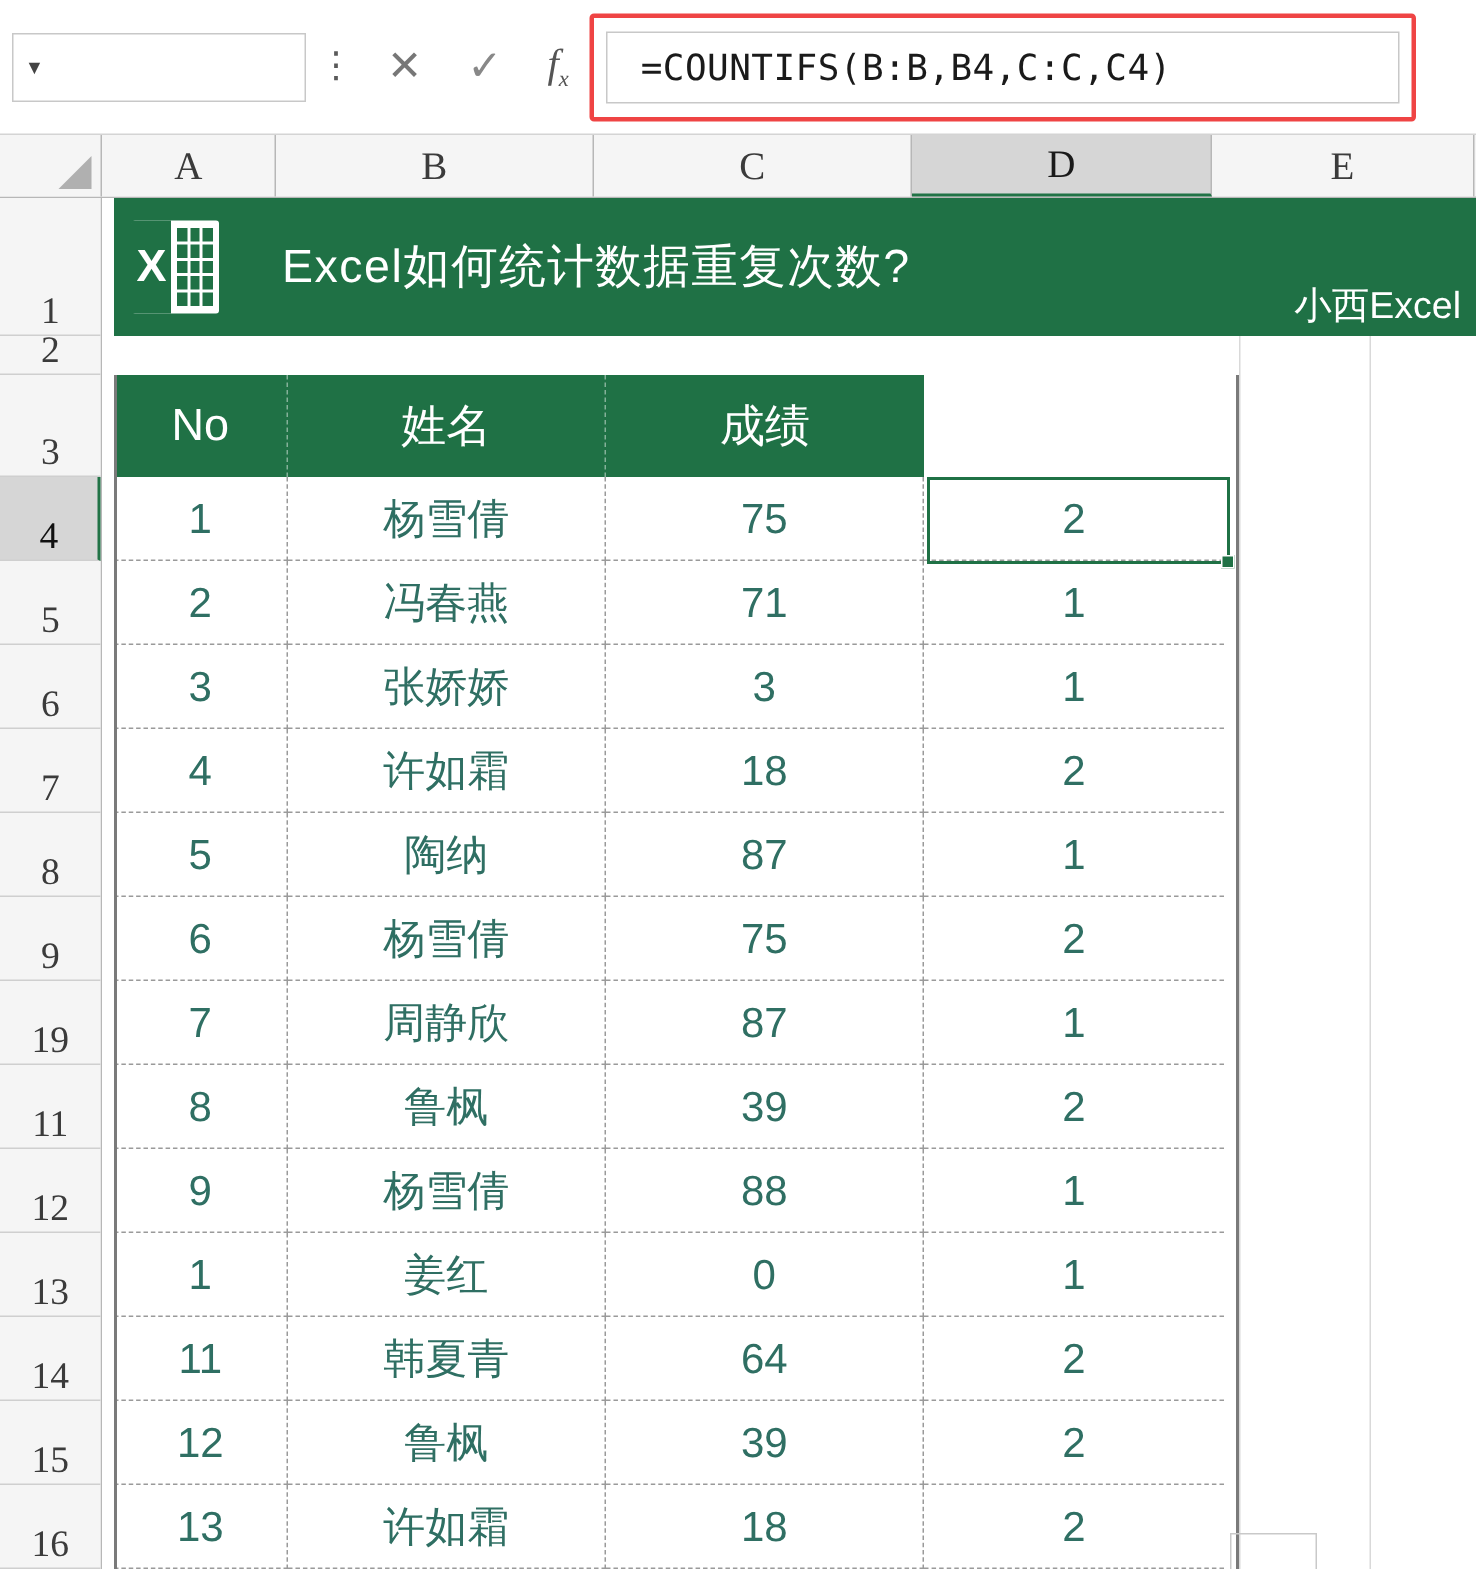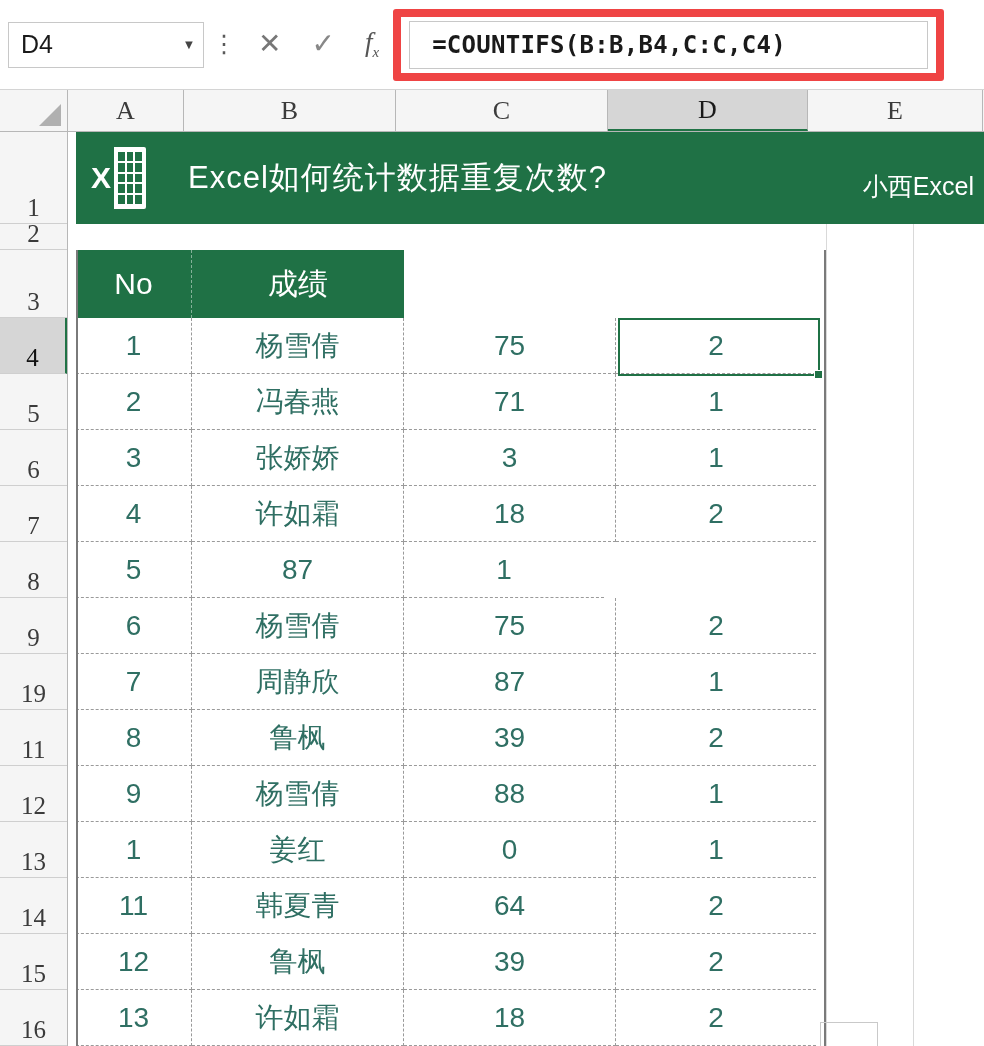--- a/index.html
+++ b/index.html
@@ -45,25 +45,24 @@
   .fb-btn { font-size: 28px; color: #777; line-height: 1; }
   .fb-btn.check { color: #888; }
   .fx { font-style: italic; font-family: "Liberation Serif", serif; font-size: 27px; color: #555; }
   .fx sub { font-size: 15px; }
 
   .formula-wrap {
     position: relative;
     flex: 1;
     height: 72px;
     margin-right: 40px;
-    border: 8px solid #ef4444;
+    border: 3px solid #ef4444;
     border-radius: 3px;
     display: flex;
     align-items: center;
-    font-weight: bold;
   }
   .formula-inner {
     margin: 6px 8px;
     flex: 1;
     height: 48px;
     border: 1px solid #c8c8c8;
     background: #fff;
     display: flex;
     align-items: center;
     padding-left: 22px;
@@ -168,21 +167,21 @@
   }
   .xl-logo .lgrid i { background: #1f7145; display: block; }
   .banner-title {
     color: #ffffff;
     font-size: 31px;
     margin-left: 42px;
     letter-spacing: 1px;
   }
   .banner-brand {
     position: absolute;
-    right: 10px; bottom: 21px;
+    right: 10px; bottom: 4px;
     color: #ffffff;
     font-size: 25px;
   }
 
   
   .tbl { position: absolute; left: 8px; top: 118px; width: 750px; }
   .tr { display: flex; }
   .th {
     background: #1f7145;
     color: #ffffff;
@@ -241,21 +240,20 @@
   .vgrid {
     position: absolute; top: 0; bottom: 0;
     width: 1px; background: #d9d9d9;
   }
 </style>
 </head>
 <body>
 
 <div class="formula-row">
   <div class="namebox">
-    <span class="nb-text">D4</span>
     <span class="nb-caret">▼</span>
   </div>
   <div class="dots">⋮</div>
   <div class="fb-buttons">
     <span class="fb-btn">✕</span>
     <span class="fb-btn check">✓</span>
     <span class="fx"><i>f</i><sub>x</sub></span>
   </div>
   <div class="formula-wrap">
     <div class="formula-inner">=COUNTIFS(B:B,B4,C:C,C4)</div>
@@ -321,20 +319,21 @@
               <i></i>
           </div>
         </div>
         <div class="banner-title">Excel如何统计数据重复次数?</div>
         <div class="banner-brand">小西Excel</div>
       </div>
 
       <div class="tbl">
         <div class="tr">
           <div class="th w-no">No</div>
+          <div class="th w-name">姓名</div>
           <div class="th w-score">成绩</div>
         </div>
 
         <div class="tr">
           <div class="td w-no">1</div>
           <div class="td w-name">杨雪倩</div>
           <div class="td w-score">75</div>
           <div class="td w-help">2</div>
         </div>
         <div class="tr">
@@ -350,20 +349,21 @@
           <div class="td w-help">1</div>
         </div>
         <div class="tr">
           <div class="td w-no">4</div>
           <div class="td w-name">许如霜</div>
           <div class="td w-score">18</div>
           <div class="td w-help">2</div>
         </div>
         <div class="tr">
           <div class="td w-no">5</div>
+          <div class="td w-name">陶纳</div>
           <div class="td w-score">87</div>
           <div class="td w-help">1</div>
         </div>
         <div class="tr">
           <div class="td w-no">6</div>
           <div class="td w-name">杨雪倩</div>
           <div class="td w-score">75</div>
           <div class="td w-help">2</div>
         </div>
         <div class="tr">

